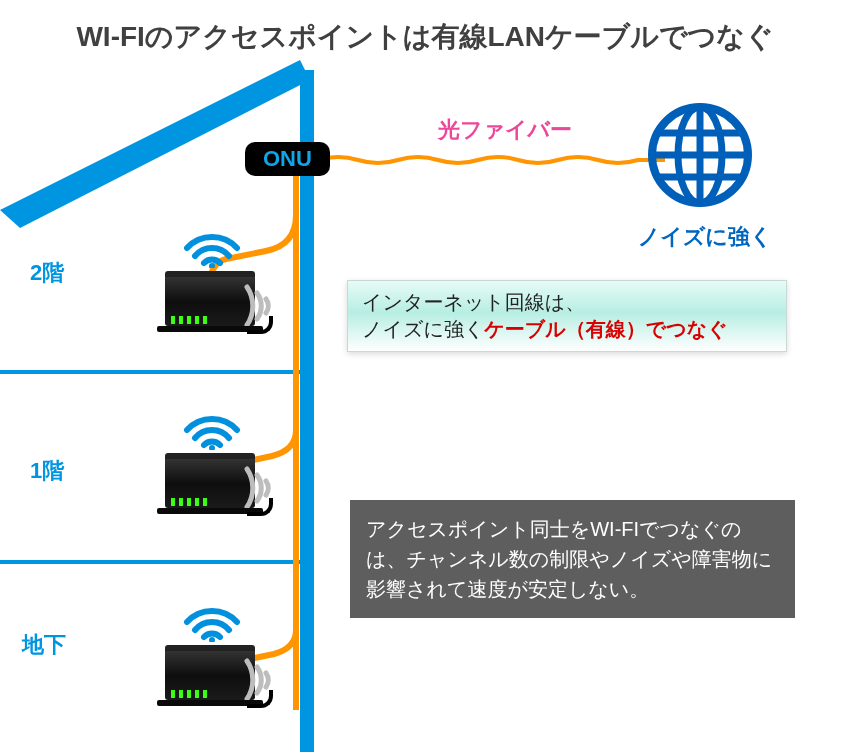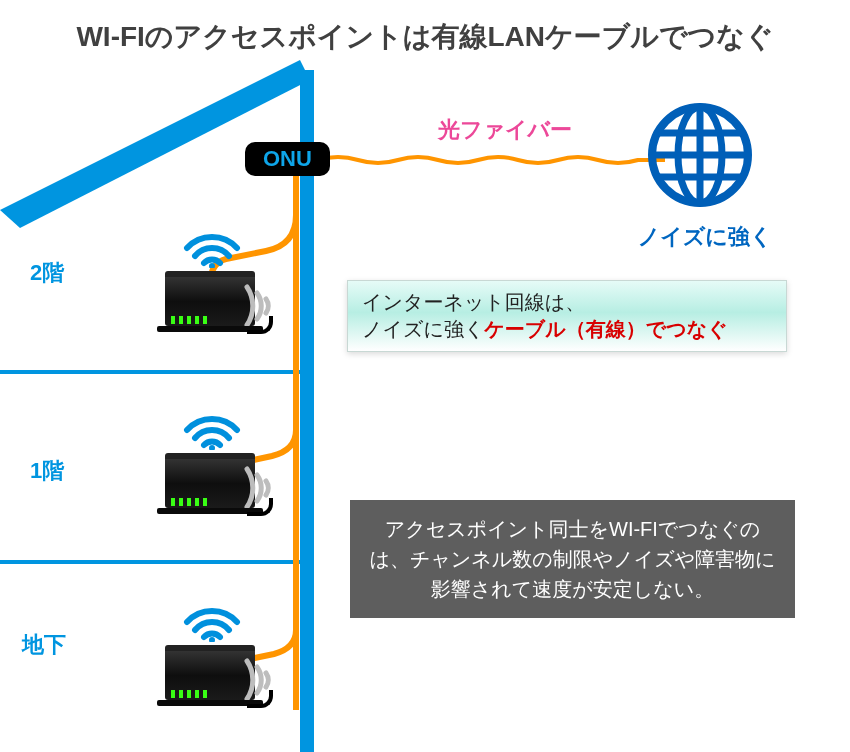--- a/index.html
+++ b/index.html
@@ -82,21 +82,21 @@
   }
   .note-box {
     position: absolute;
     left: 350px;
     top: 500px;
     width: 445px;
     background: rgba(80,80,80,0.92);
     color: #fff;
     font-size: 20px;
     padding: 14px 16px;
-    text-align: center;
+    text-align: left;
     line-height: 1.5;
   }
   
   .router {
     position: absolute;
     width: 110px;
     height: 100px;
   }
   .router .body {
     position: absolute;

